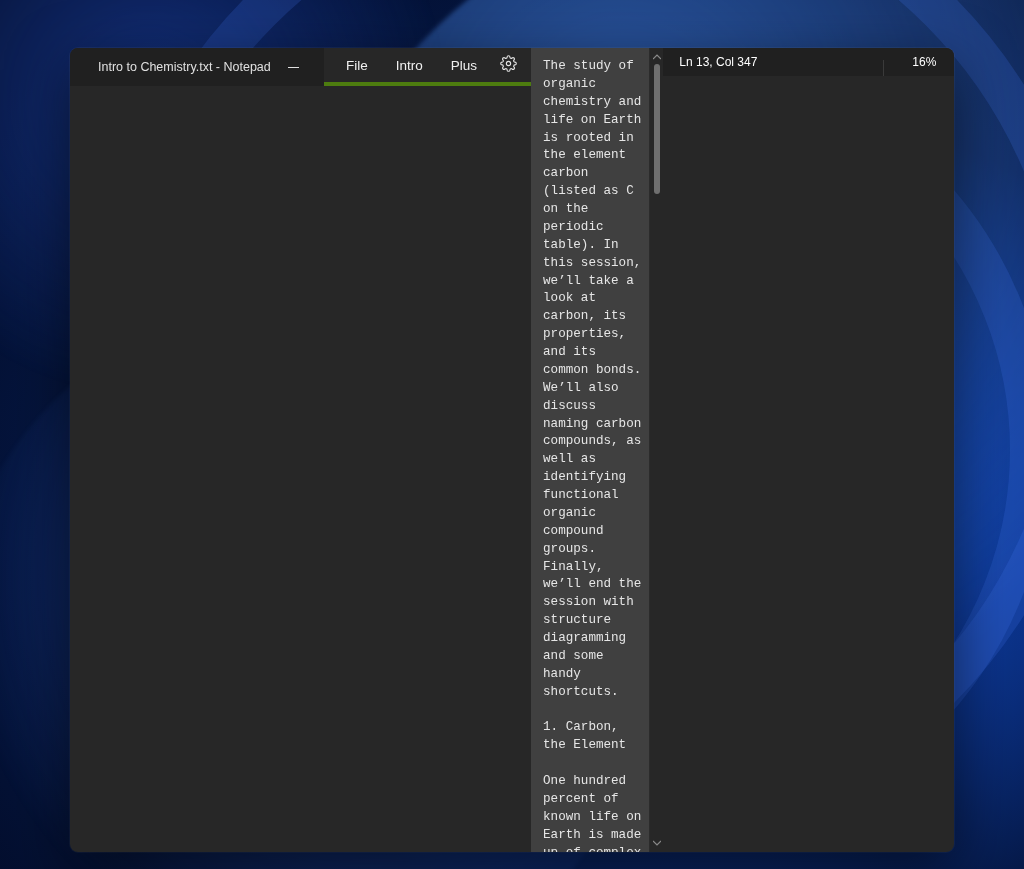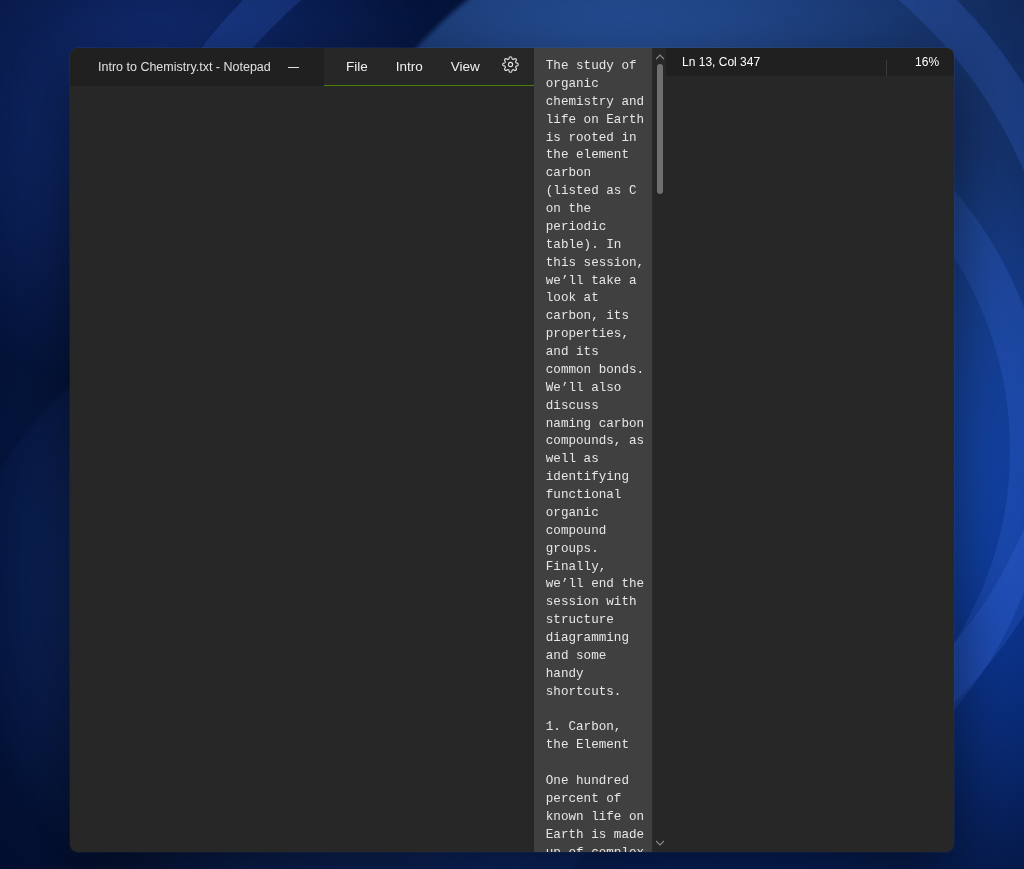--- a/index.html
+++ b/index.html
@@ -66,21 +66,21 @@
   }
   .win-btn svg { width: 11px; height: 11px; stroke: currentColor; }
 
   .menubar {
     height: 38px;
     background: #272727;
     display: flex;
     align-items: center;
     padding-left: 8px;
     padding-right: 6px;
-    border-bottom: 1px solid #4d7c0f;
+    border-bottom: 4px solid #4d7c0f;
   }
   .menu-item {
     font-size: 13.5px;
     color: #f0f0f0;
     padding: 6px 14px;
     border-radius: 4px;
   }
   .menu-spacer { flex: 1; }
   .settings-btn {
     width: 34px; height: 30px;
@@ -188,21 +188,21 @@
             <line x1="0" y1="0" x2="11" y2="11" stroke-width="1"></line>
             <line x1="11" y1="0" x2="0" y2="11" stroke-width="1"></line>
           </svg>
       </div>
     </div>
   </div>
 
   <div class="menubar">
     <div class="menu-item">File</div>
     <div class="menu-item">Intro</div>
-    <div class="menu-item">View</div>
+    <div class="menu-item">Plus</div>
     <div class="menu-spacer"></div>
     <div class="settings-btn">
       <span>
         <svg width="17" height="17" viewBox="0 0 24 24" fill="none" stroke="currentColor" stroke-width="1.6">
           <circle cx="12" cy="12" r="3"></circle>
           <path d="M19.4 15a1.7 1.7 0 0 0 .34 1.87l.06.06a2 2 0 1 1-2.83 2.83l-.06-.06a1.7 1.7 0 0 0-1.87-.34 1.7 1.7 0 0 0-1.03 1.56V21a2 2 0 1 1-4 0v-.09A1.7 1.7 0 0 0 9 19.4a1.7 1.7 0 0 0-1.87.34l-.06.06a2 2 0 1 1-2.83-2.83l.06-.06A1.7 1.7 0 0 0 4.6 15a1.7 1.7 0 0 0-1.56-1.03H3a2 2 0 1 1 0-4h.09A1.7 1.7 0 0 0 4.6 9a1.7 1.7 0 0 0-.34-1.87l-.06-.06a2 2 0 1 1 2.83-2.83l.06.06A1.7 1.7 0 0 0 9 4.6a1.7 1.7 0 0 0 1.03-1.56V3a2 2 0 1 1 4 0v.09c0 .67.39 1.27 1.03 1.51a1.7 1.7 0 0 0 1.87-.34l.06-.06a2 2 0 1 1 2.83 2.83l-.06.06A1.7 1.7 0 0 0 19.4 9c.24.64.84 1.03 1.51 1.03H21a2 2 0 1 1 0 4h-.09a1.7 1.7 0 0 0-1.51 1.03z"></path>
         </svg>
       </span>
     </div>
   </div>

